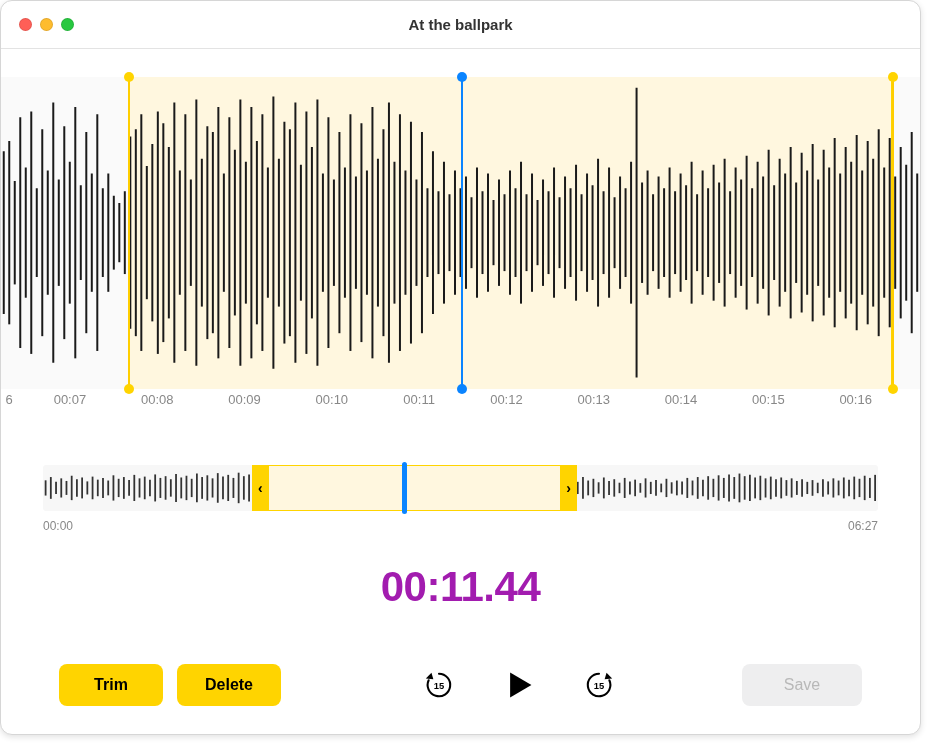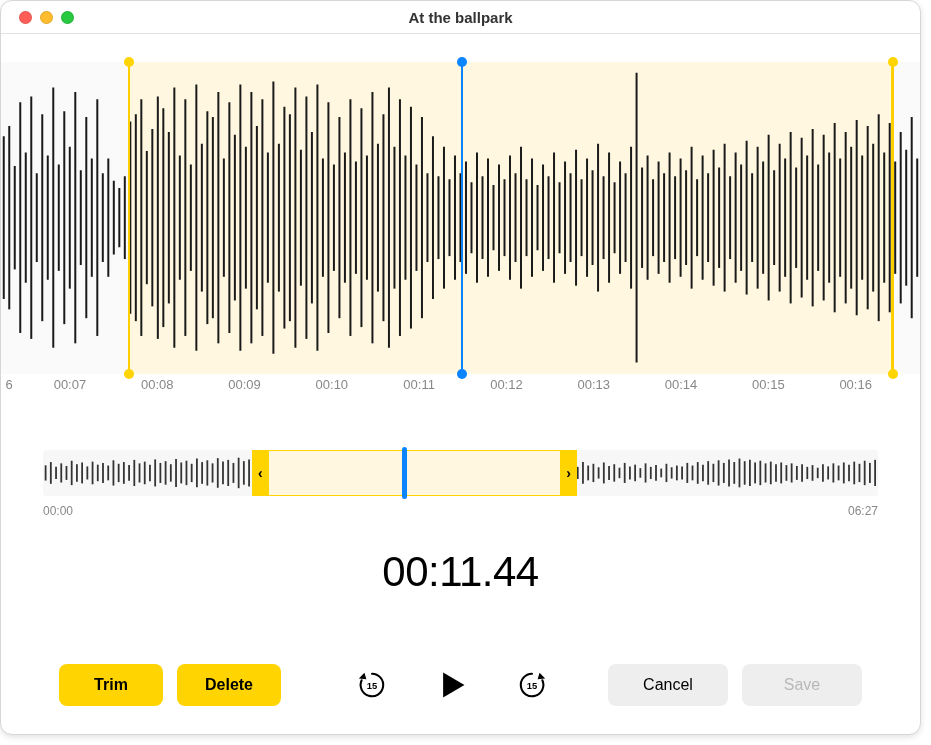--- a/index.html
+++ b/index.html
@@ -1,18 +1,18 @@
 <!DOCTYPE html>
 <html><head>
 <meta charset="utf-8">
 <style>
   * { box-sizing: border-box; margin: 0; padding: 0; }
   body { width: 931px; height: 745px; background: #fff; font-family: -apple-system, "Helvetica Neue", Arial, sans-serif; }
   .window { width: 921px; height: 735px; background: #fff; border: 1px solid #d6d6d6; border-radius: 12px; overflow: hidden; position: relative; box-shadow: 0 2px 6px rgba(0,0,0,0.12); }
-  .titlebar { height: 33px; display: flex; align-items: center; padding: 0 18px; border-bottom: 1px solid #e3e3e3; position: relative; }
+  .titlebar { height: 48px; display: flex; align-items: center; padding: 0 18px; border-bottom: 1px solid #e3e3e3; position: relative; }
   .traffic-lights { display: flex; gap: 8px; }
   .dot { width: 13px; height: 13px; border-radius: 50%; }
   .red { background: #ff5f57; border: 1px solid rgba(0,0,0,0.1); }
   .yellow { background: #febc2e; border: 1px solid rgba(0,0,0,0.1); }
   .green { background: #28c840; border: 1px solid rgba(0,0,0,0.1); }
   .title { position: absolute; left: 0; right: 0; text-align: center; font-size: 15px; font-weight: 600; color: #333; pointer-events: none; }
 
   .big-wave-wrap { position: relative; height: 330px; width: 100%; margin-top: 28px; }
   .big-wave-bg { position: absolute; left: 0; right: 0; top: 0; bottom: 18px; background: #fafafa; }
   .selection-fill { position: absolute; top: 0; bottom: 18px; background: #fff7df; border-left: 1px solid #ffd400; border-right: 1px solid #ffd400; }
@@ -25,21 +25,21 @@
 
   .big-wave-svg { position: absolute; left: 0; right: 0; top: 0; bottom: 18px; }
 
   .mini-wave-wrap { position: relative; height: 46px; margin: 58px 42px 0 42px; background: #f7f7f7; border-radius: 3px; }
   .mini-wave-svg { position: absolute; inset: 0; }
   .mini-sel { position: absolute; top: 0; bottom: 0; background: #fff7df; border: 1px solid #ffd400; }
   .mini-handle { position: absolute; top: 0; bottom: 0; width: 16px; background: #ffd400; display:flex; align-items:center; justify-content:center; color:#000; font-weight:bold; font-size:14px; }
   .mini-playhead { position: absolute; top: -3px; bottom: -3px; width: 5px; background: #0a84ff; border-radius: 3px; }
   .mini-labels { display:flex; justify-content:space-between; margin: 8px 42px 0 42px; font-size: 12px; color:#888; }
 
-  .timecode { text-align: center; font-size: 42px; font-weight: 400; margin-top: 30px; color: #000000; letter-spacing: -0.5px; }
+  .timecode { text-align: center; font-size: 42px; font-weight: 700; margin-top: 30px; color: #a21caf; letter-spacing: -0.5px; }
 
   .toolbar { position: absolute; bottom: 28px; left: 0; right: 0; padding: 0 58px; display: flex; align-items: center; }
   .btn { height: 42px; border-radius: 8px; display: flex; align-items: center; justify-content: center; font-size: 16px; font-weight: 500; padding: 0 24px; cursor: pointer; }
   .btn-yellow { background: #ffd400; color: #000; margin-right: 14px; width: 104px; font-weight:600; }
   .btn-gray { background: #eeeeef; color: #000; width: 120px; }
   .btn-gray.disabled { color: #b8b8b8; }
   .transport { flex: 1; display: flex; justify-content: center; align-items: center; gap: 48px; }
   .skip-icon, .play-icon { width: 32px; height: 32px; display:flex; align-items:center; justify-content:center; }
   .right-btns { display:flex; gap: 14px; }
 </style>
@@ -454,18 +454,17 @@
       <div class="skip-icon">
         <svg width="34" height="34" viewBox="0 0 34 34">
             <path d="M17 5 a12 12 0 1 0 11 7" fill="none" stroke="#000" stroke-width="2.2" stroke-linecap="round"></path>
             <polygon points="25,4 31,10 23,11" fill="#000"></polygon>
             <text x="17" y="21" text-anchor="middle" font-size="10" font-weight="600">15</text>
           </svg>
       </div>
     </div>
 
     <div class="right-btns">
-      <div class="btn btn-gray">Cancel</div>
       <div class="btn btn-gray disabled">Save</div>
     </div>
   </div>
 
 </div>
 
 </body></html>

